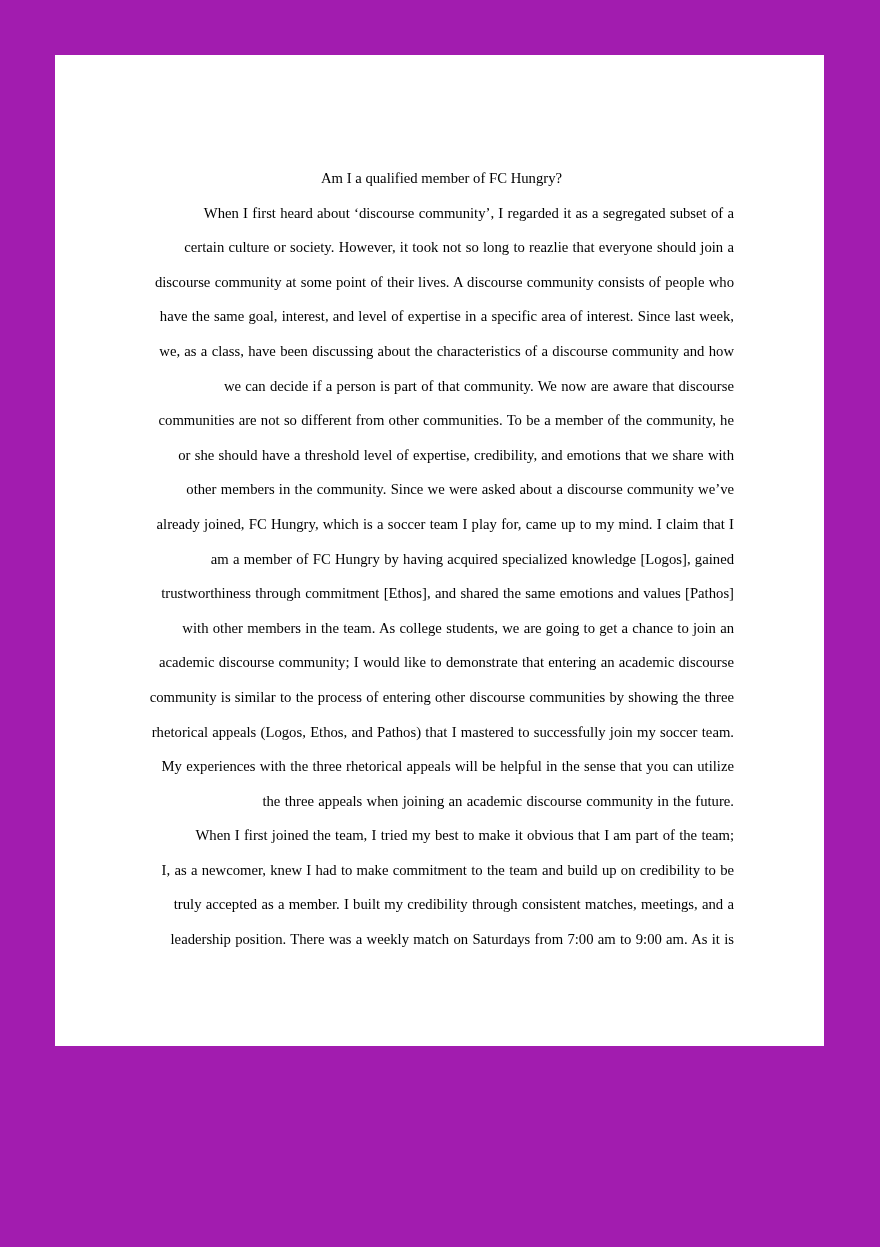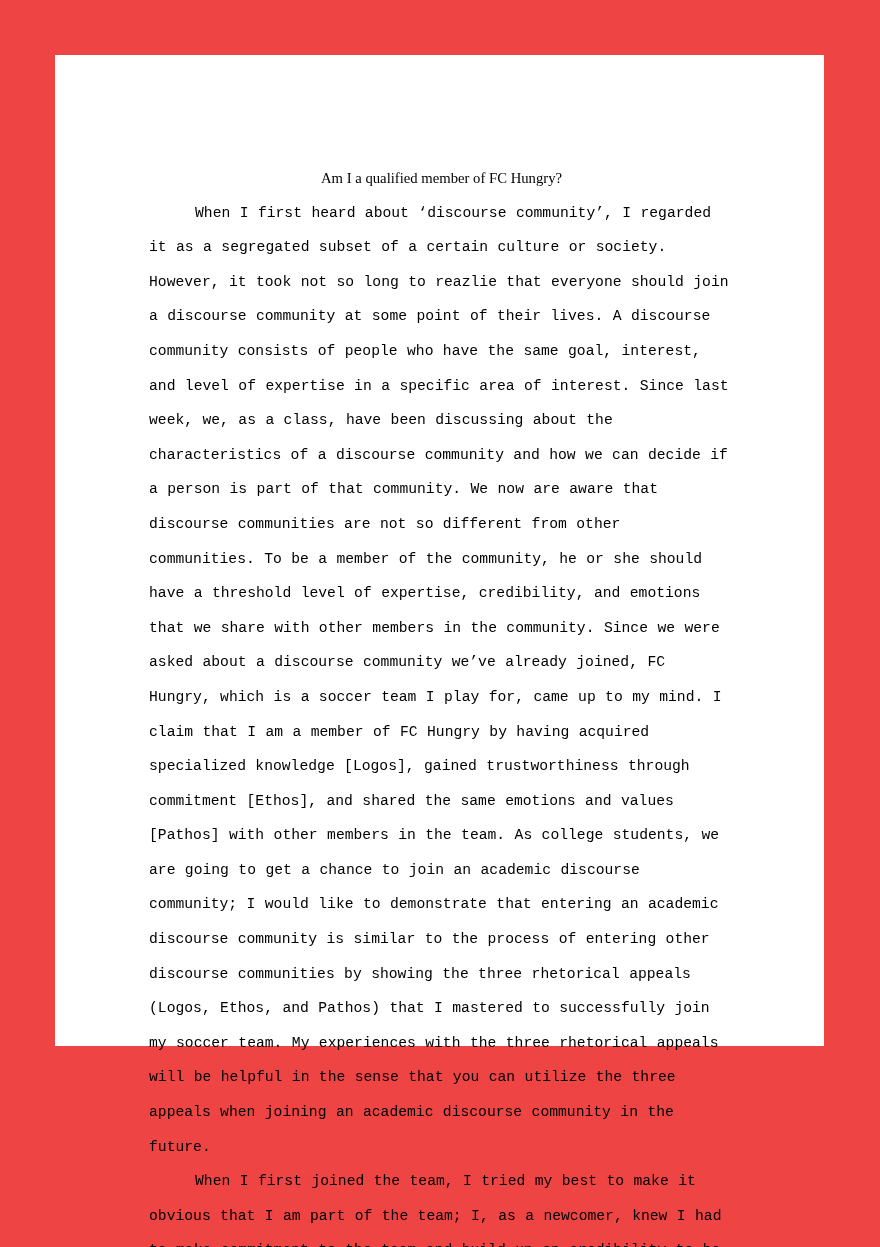--- a/index.html
+++ b/index.html
@@ -10,21 +10,21 @@
   body {
     width: 880px;
     height: 1247px;
     overflow: hidden;
     font-family: "Liberation Serif", serif;
   }
   .page-canvas {
     position: relative;
     width: 880px;
     height: 1247px;
-    background: #ef4444;
+    background: #a21caf;
   }
   .document-page {
     position: absolute;
     left: 55px;
     top: 55px;
     width: 769px;
     height: 991px;
     background: #ffffff;
     box-sizing: border-box;
     padding: 0;
@@ -38,25 +38,25 @@
   .doc-title {
     text-align: center;
     font-family: "Liberation Serif", serif;
     font-size: 14.7px;
     line-height: 34.6px;
     color: #000000;
     margin: 0 0 0 0;
     white-space: nowrap;
   }
   .doc-paragraph {
-    font-family: Liberation Mono, monospace;
+    font-family: Liberation Serif, serif;
     font-size: 14.7px;
     line-height: 34.6px;
     color: #000000;
-    text-align: left;
+    text-align: right;
     margin: 0;
     text-indent: 46px;
     word-spacing: 0.6px;
   }
   .doc-paragraph + .doc-paragraph {
     margin-top: 0;
   }
 </style>
 </head>
 <body>

